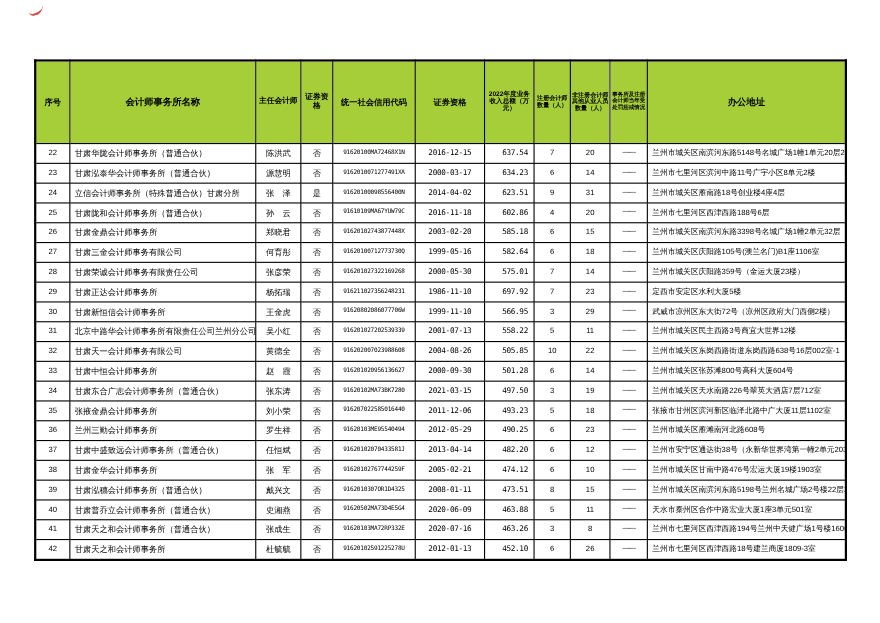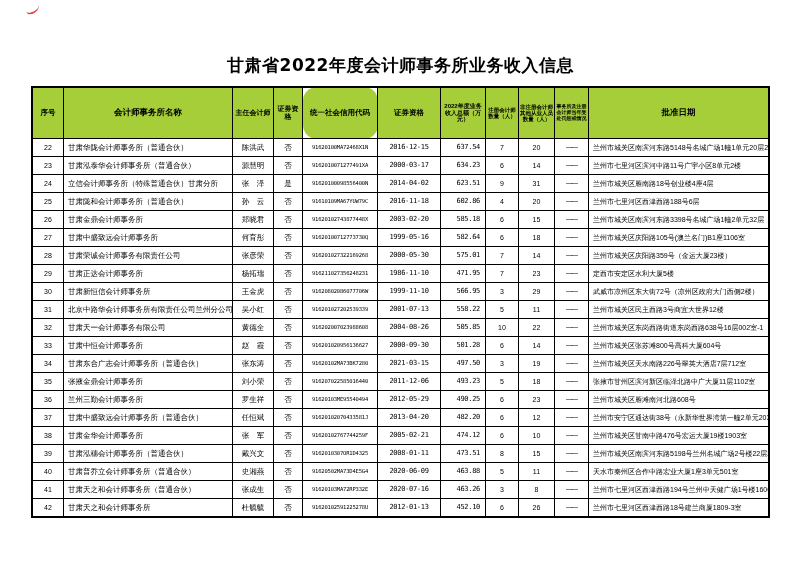--- a/index.html
+++ b/index.html
@@ -14,33 +14,33 @@
   }
   .sheet{position:absolute;left:31px;top:54px;width:739px;}
   .title{
     font-size:17px;font-weight:bold;text-align:center;margin:0 0 9px 0;
     letter-spacing:.5px;font-family:"DejaVu Sans",sans-serif;
   }
   table{border-collapse:collapse;table-layout:fixed;width:739px;border:2px solid #000;}
   th,td{border:1px solid #000;overflow:hidden;vertical-align:middle;}
   thead th{
     background:#a5ce39;font-weight:bold;text-align:center;
-    height:42px;padding:4px 1px;line-height:1.15;word-break:break-all;
+    height:42px;padding:16px 1px;line-height:1.15;word-break:break-all;
   }
   tbody td{height:17px;padding:0 2px;line-height:1.05;word-break:keep-all;white-space:nowrap;}
   
   .col-no{width:28px;} .col-name{width:166px;} .col-chief{width:38px;}
   .col-securities{width:26px;} .col-code{width:72px;} .col-date{width:60px;}
   .col-revenue{width:42px;} .col-cpa{width:30px;} .col-staff{width:33px;}
   .col-penalty{width:31px;} .col-address{width:auto;}
   
   thead .col-no{font-size:7.5px;}
   thead .col-name{font-size:8.5px;}
   thead .col-chief,thead .col-securities{font-size:7px;}
-  thead .col-code{font-size:7.5px;border-radius:14px;}
+  thead .col-code{font-size:7.5px;}
   thead .col-date{font-size:7.5px;}
   thead .col-revenue{font-size:6px;}
   thead .col-cpa,thead .col-staff{font-size:5.5px;}
   thead .col-penalty{font-size:5px;}
   thead .col-address{font-size:8.5px;}
   
   tbody .col-no{font-size:7px;text-align:center;}
   tbody .col-name{font-size:7.5px;text-align:left;padding-left:4px;margin-top:25px;}
   tbody .col-chief{font-size:7.5px;text-align:center;}
   tbody .col-securities{font-size:7.5px;text-align:center;}
@@ -50,35 +50,34 @@
   tbody .col-cpa,tbody .col-staff{font-size:7px;text-align:center;}
   tbody .col-penalty{font-size:6.5px;text-align:center;letter-spacing:-1px;}
   tbody .col-address{font-size:7px;text-align:left;padding-left:4px;}
 </style>
 </head>
 <body>
 
 <div class="pen-mark"></div>
 
 <div class="sheet">
-  <h1 class="title">甘肃省2022年度会计师事务所业务收入信息</h1>
   <table>
     <thead>
       <tr>
           <th class="col-no">序号</th>
           <th class="col-name">会计师事务所名称</th>
           <th class="col-chief">主任会计师</th>
           <th class="col-securities">证券资格</th>
           <th class="col-code">统一社会信用代码</th>
           <th class="col-date">证券资格</th>
           <th class="col-revenue">2022年度业务收入总额（万元）</th>
           <th class="col-cpa">注册会计师数量（人）</th>
           <th class="col-staff">非注册会计师其他从业人员数量（人）</th>
           <th class="col-penalty">事务所及注册会计师当年受处罚惩戒情况</th>
-          <th class="col-address">批准日期</th>
+          <th class="col-address">办公地址</th>
         </tr>
     </thead>
     <tbody>
         <tr>
           <td class="col-no">22</td>
           <td class="col-name">甘肃华陇会计师事务所（普通合伙）</td>
           <td class="col-chief">陈洪武</td>
           <td class="col-securities">否</td>
           <td class="col-code">91620100MA72468X1N</td>
           <td class="col-date">2016-12-15</td>
@@ -135,21 +134,21 @@
           <td class="col-code">91620102743877448X</td>
           <td class="col-date">2003-02-20</td>
           <td class="col-revenue">585.18</td>
           <td class="col-cpa">6</td>
           <td class="col-staff">15</td>
           <td class="col-penalty">——</td>
           <td class="col-address">兰州市城关区南滨河东路3398号名城广场1幢2单元32层</td>
         </tr>
         <tr>
           <td class="col-no">27</td>
-          <td class="col-name">甘肃中盛致远会计师事务所</td>
+          <td class="col-name">甘肃三金会计师事务有限公司</td>
           <td class="col-chief">何育彤</td>
           <td class="col-securities">否</td>
           <td class="col-code">91620100712773730Q</td>
           <td class="col-date">1999-05-16</td>
           <td class="col-revenue">582.64</td>
           <td class="col-cpa">6</td>
           <td class="col-staff">18</td>
           <td class="col-penalty">——</td>
           <td class="col-address">兰州市城关区庆阳路105号(澳兰名门)B1座1106室</td>
         </tr>
@@ -166,21 +165,21 @@
           <td class="col-penalty">——</td>
           <td class="col-address">兰州市城关区庆阳路359号（金运大厦23楼）</td>
         </tr>
         <tr>
           <td class="col-no">29</td>
           <td class="col-name">甘肃正达会计师事务所</td>
           <td class="col-chief">杨拓瑞</td>
           <td class="col-securities">否</td>
           <td class="col-code">916211027356248231</td>
           <td class="col-date">1986-11-10</td>
-          <td class="col-revenue">471.95</td>
+          <td class="col-revenue">697.92</td>
           <td class="col-cpa">7</td>
           <td class="col-staff">23</td>
           <td class="col-penalty">——</td>
           <td class="col-address">定西市安定区水利大厦5楼</td>
         </tr>
         <tr>
           <td class="col-no">30</td>
           <td class="col-name">甘肃新恒信会计师事务所</td>
           <td class="col-chief">王金虎</td>
           <td class="col-securities">否</td>
@@ -269,21 +268,21 @@
           <td class="col-staff">23</td>
           <td class="col-penalty">——</td>
           <td class="col-address">兰州市城关区雁滩南河北路608号</td>
         </tr>
         <tr>
           <td class="col-no">37</td>
           <td class="col-name">甘肃中盛致远会计师事务所（普通合伙）</td>
           <td class="col-chief">任恒斌</td>
           <td class="col-securities">否</td>
           <td class="col-code">91620102070433581J</td>
-          <td class="col-date">2013-04-20</td>
+          <td class="col-date">2013-04-14</td>
           <td class="col-revenue">482.20</td>
           <td class="col-cpa">6</td>
           <td class="col-staff">12</td>
           <td class="col-penalty">——</td>
           <td class="col-address">兰州市安宁区通达街38号（永新华世界湾第一幢2单元203室）</td>
         </tr>
         <tr>
           <td class="col-no">38</td>
           <td class="col-name">甘肃金华会计师事务所</td>
           <td class="col-chief">张　军</td>

